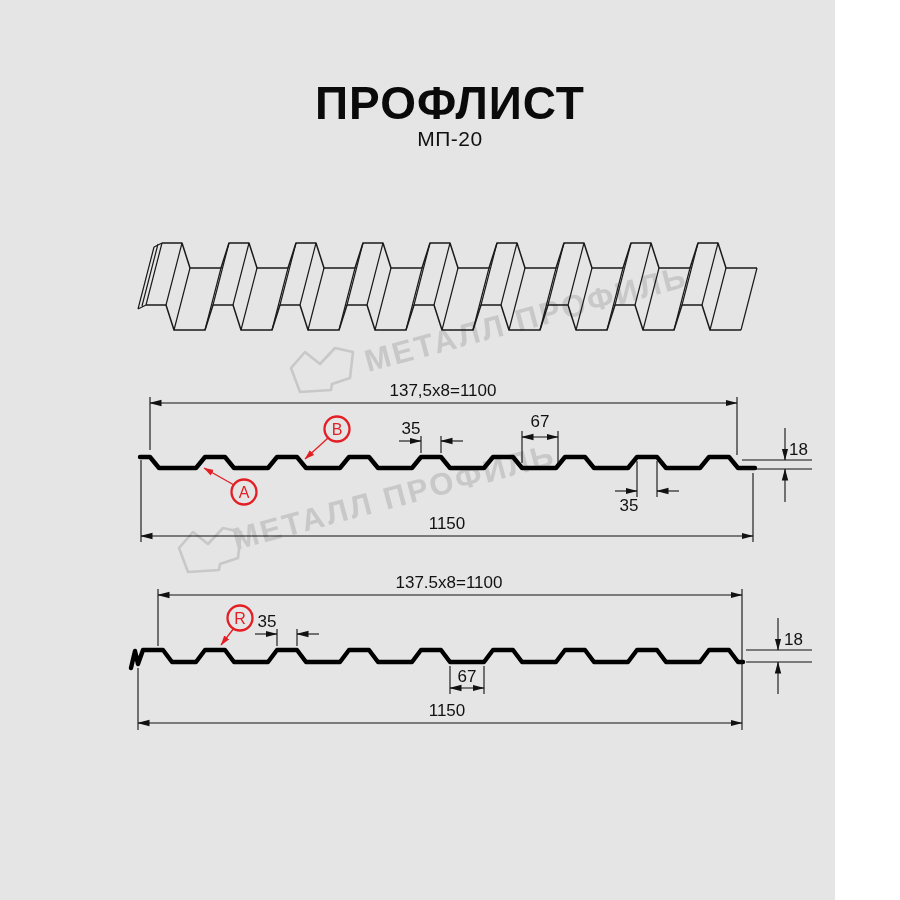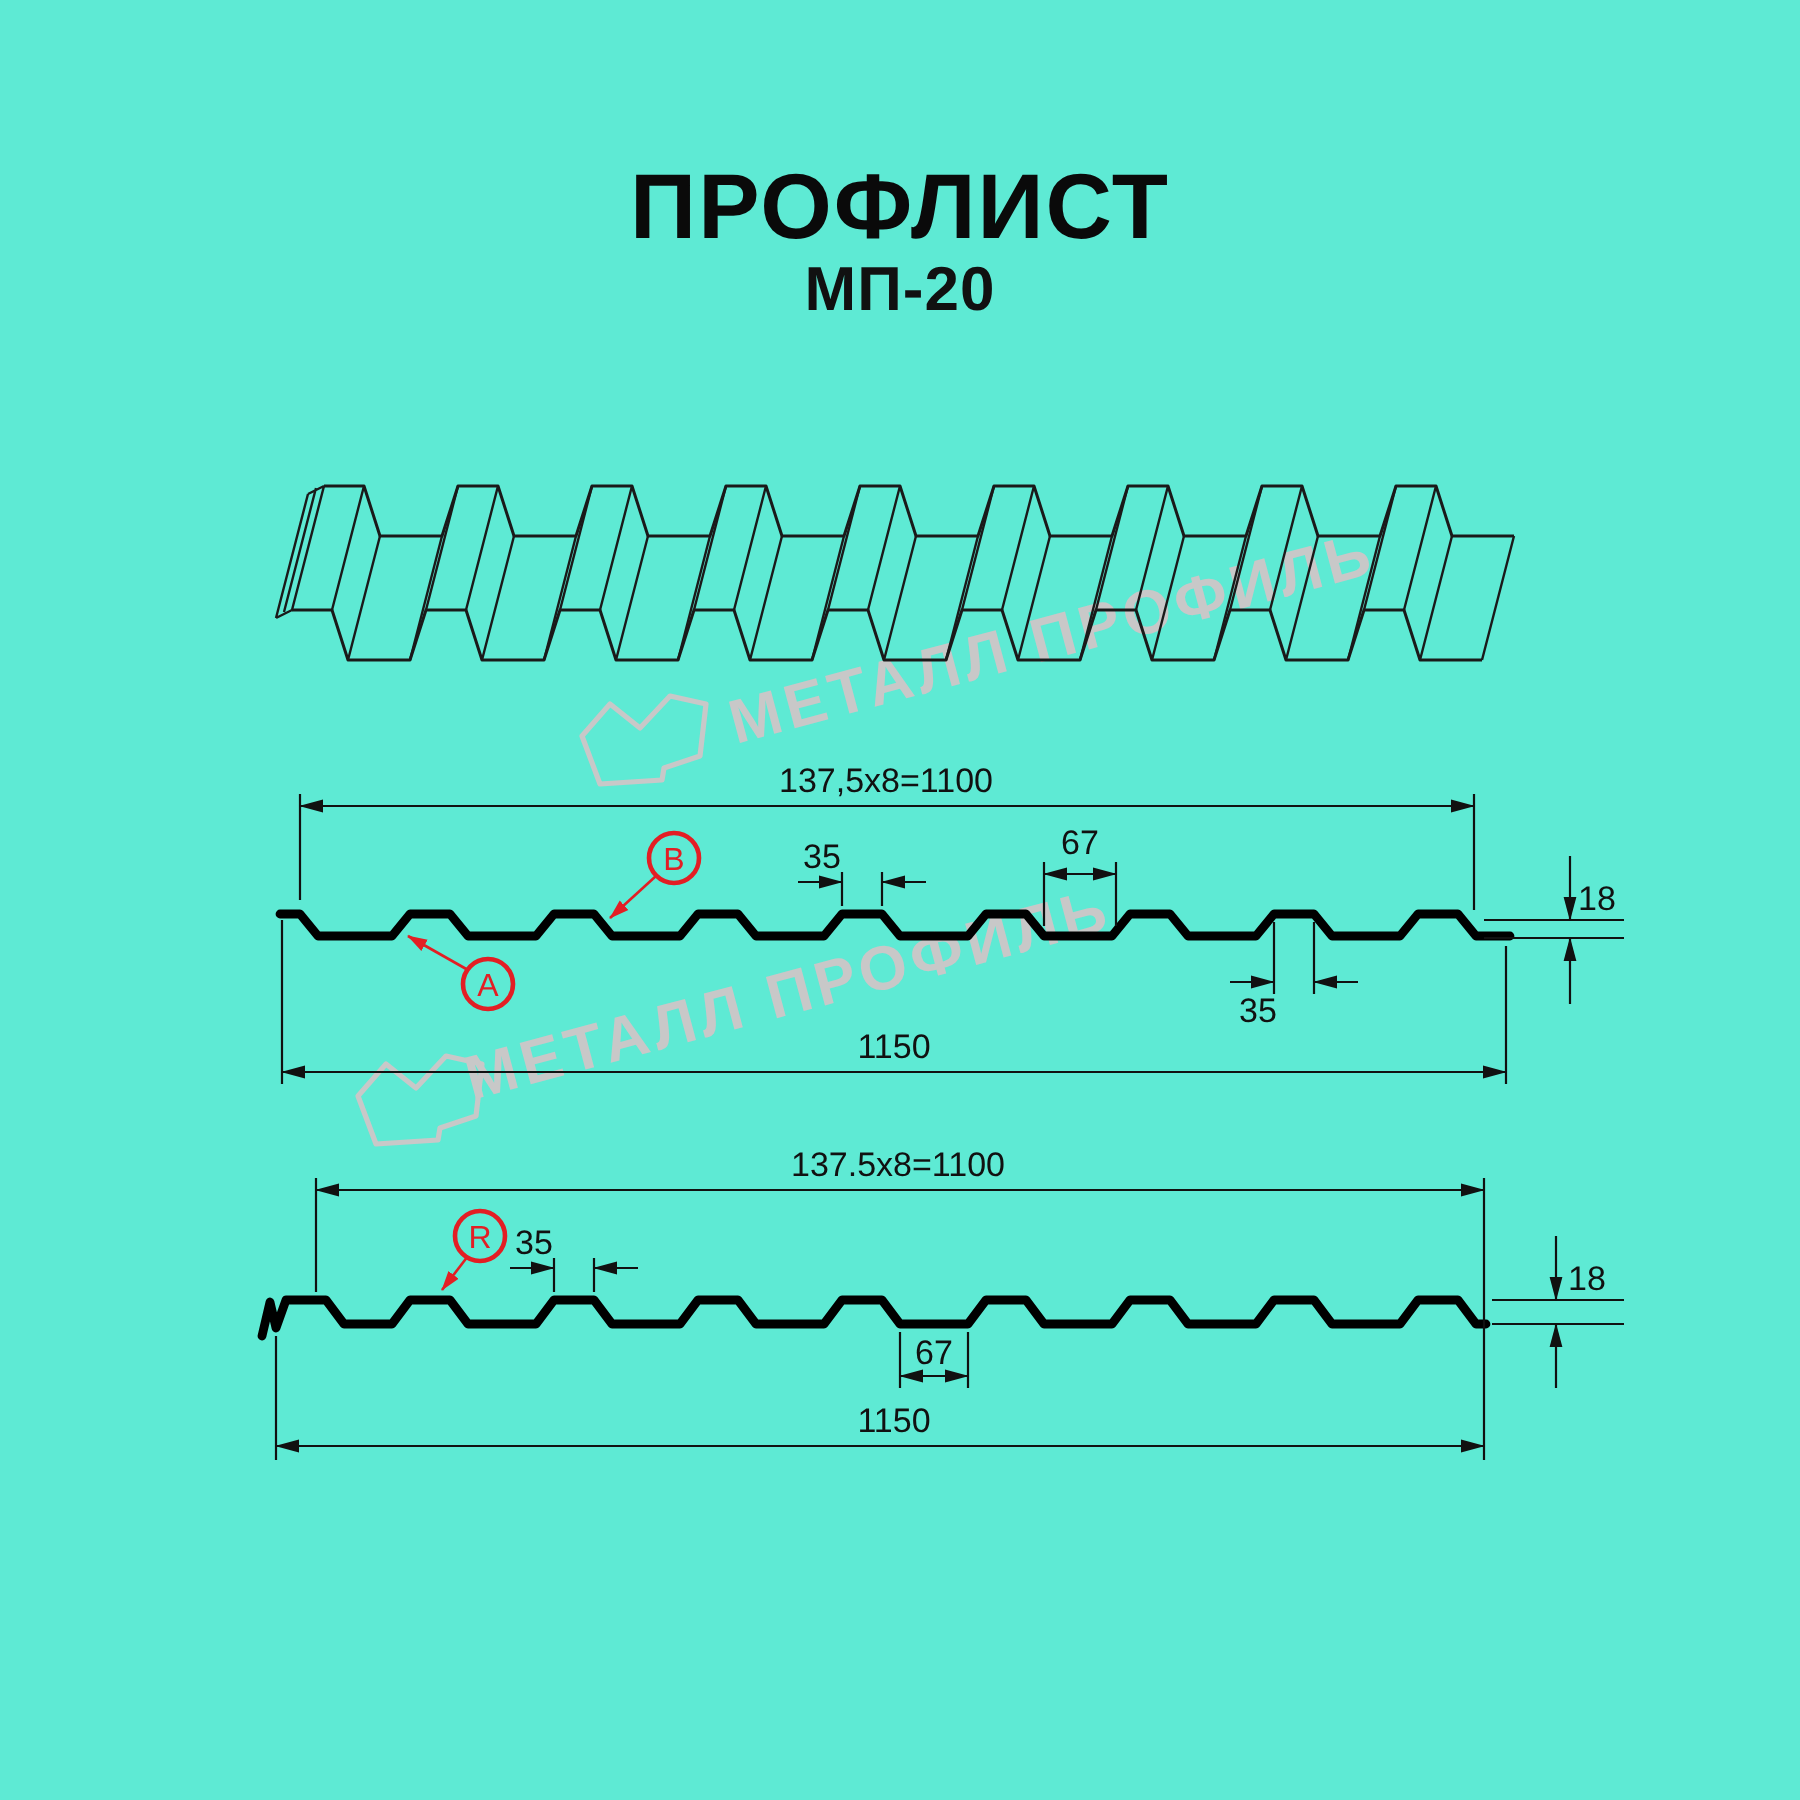--- a/index.html
+++ b/index.html
@@ -1,21 +1,21 @@
 <!DOCTYPE html>
 <html><head>
 <meta charset="utf-8">
 <style>
   html,body{margin:0;padding:0;background:#ffffff;}
-  .canvas{position:relative;width:900px;height:900px;background:#5eead4;overflow:hidden;
+  .canvas{position:relative;width:835px;height:900px;background:#e5e5e5;overflow:hidden;
           font-family:"Liberation Sans", sans-serif;color:#111;}
   .title{position:absolute;top:76px;left:0;width:900px;text-align:center;
          font-size:46px;font-weight:700;letter-spacing:1px;color:#0a0a0a;}
   .subtitle{position:absolute;top:127px;left:0;width:900px;text-align:center;
-         font-size:31px;font-weight:700;letter-spacing:.5px;color:#111;}
+         font-size:21px;font-weight:400;letter-spacing:.5px;color:#111;}
   .footer-note{position:absolute;top:796px;left:0;width:900px;text-align:center;
          font-size:21px;font-weight:600;letter-spacing:.6px;color:#1a1a1a;}
   svg{position:absolute;top:0;left:0;}
   svg text{font-family:"Liberation Sans", sans-serif;font-size:17px;fill:#111;}
   .thin{stroke:#111;stroke-width:1.1;fill:none;}
   .wire{stroke:#1a1a1a;stroke-width:1.2;fill:none;}
   .wire2{stroke:#1a1a1a;stroke-width:1.5;fill:none;stroke-linejoin:round;}
   .prof{stroke:#000;stroke-width:4.4;fill:none;stroke-linejoin:round;stroke-linecap:round;}
   .red{stroke:#e31e24;stroke-width:2.3;fill:none;}
   .redline{stroke:#e31e24;stroke-width:1.3;fill:none;}

